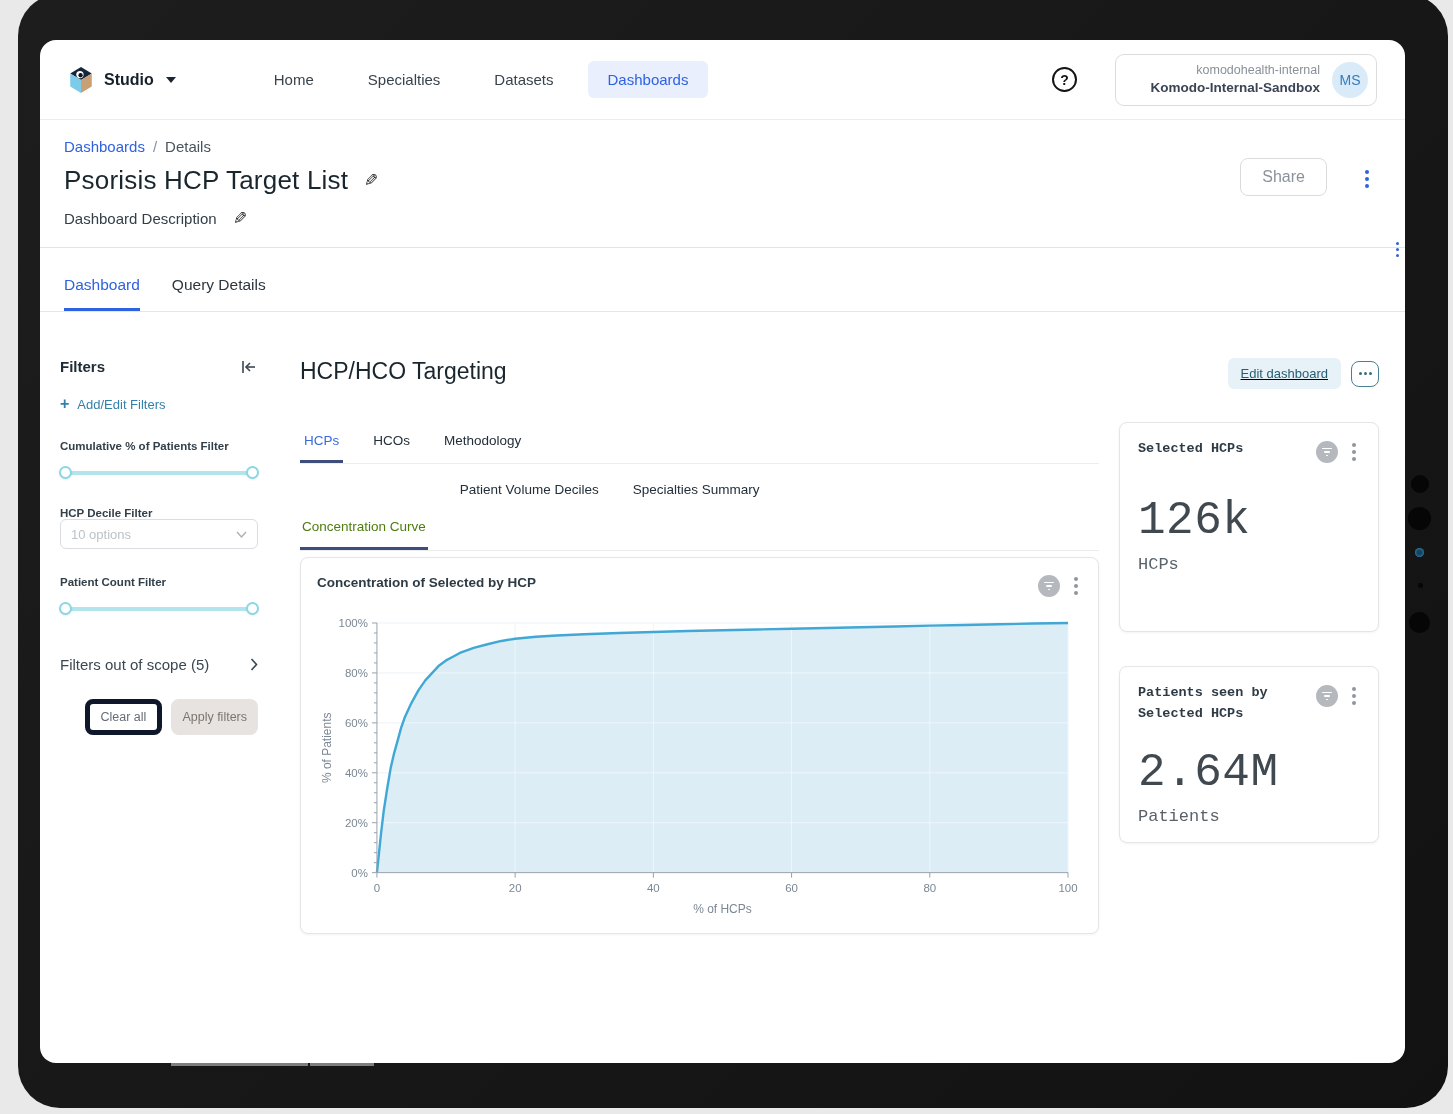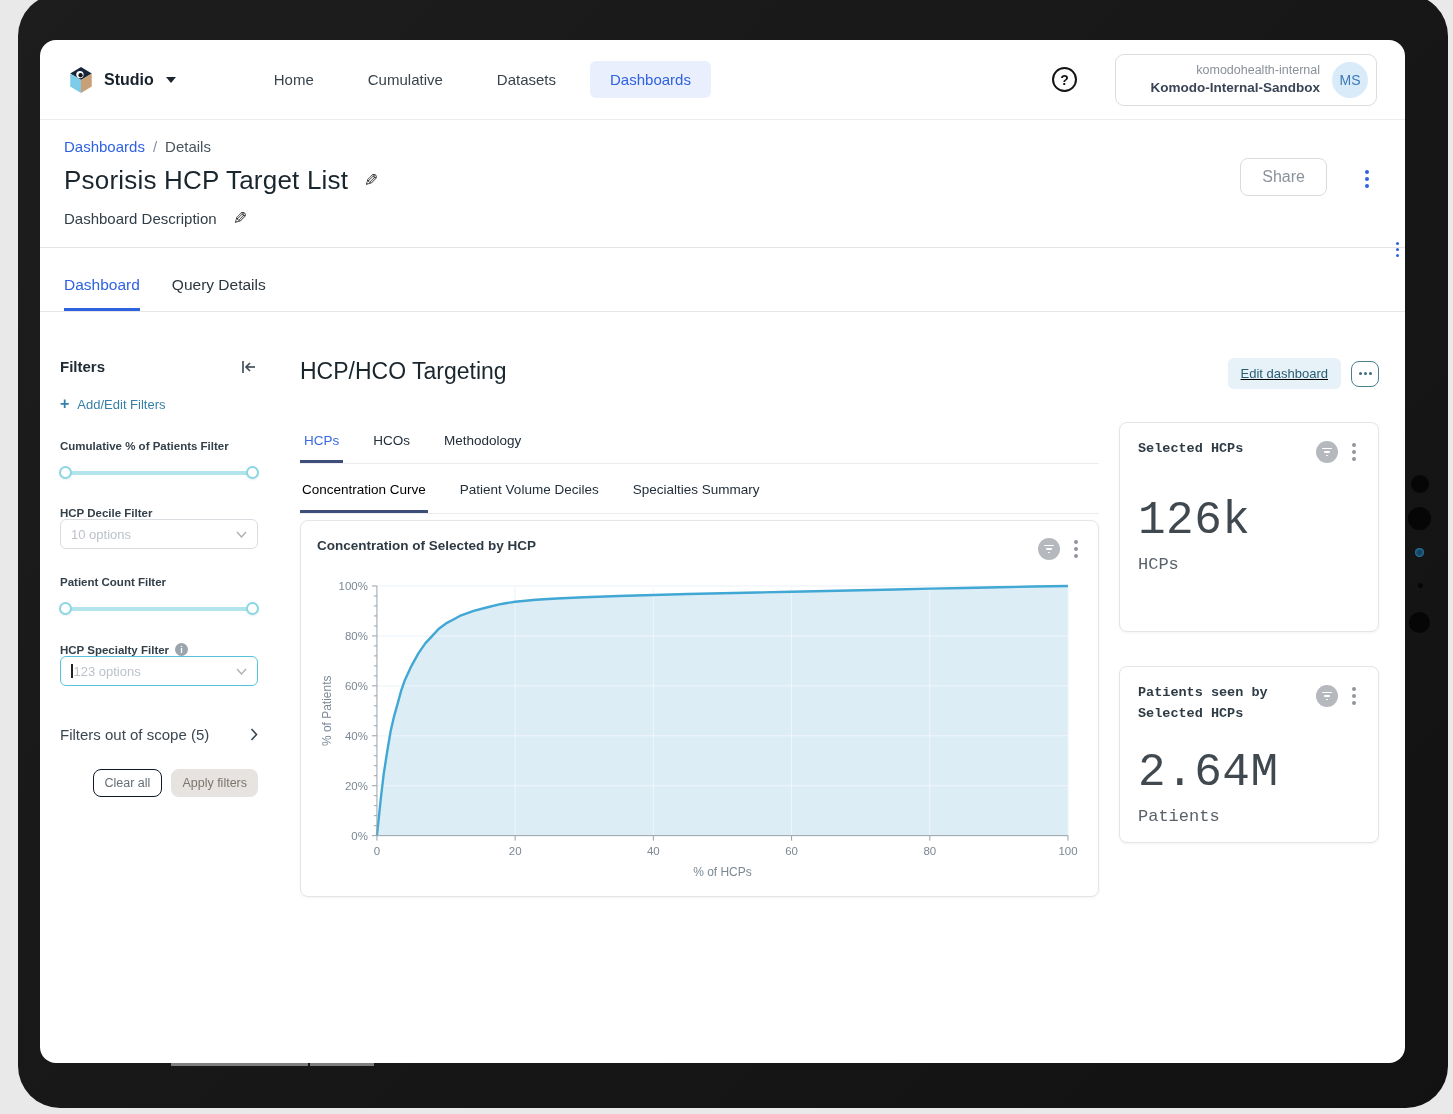--- a/index.html
+++ b/index.html
@@ -71,42 +71,42 @@
   .slider { position:relative; height:14px; margin-top:14px; cursor:pointer; }
   .slider .track { position:absolute; left:5px; right:5px; top:5px; height:4px; background:#b2e4ec; border-radius:2px; }
   .slider .handle { position:absolute; top:0; width:13px; height:13px; background:#fff; border:2px solid #8ad7e4; border-radius:50%; box-shadow:0 1px 2px rgba(0,0,0,.08); }
   .slider .handle.left { left:-1px; } .slider .handle.right { right:-1px; }
   .fselect { height:30px; border:1px solid #d9dde1; border-radius:6px; display:flex; align-items:center; padding:0 10px; font-size:13px; color:#bcc2c8; cursor:pointer; background:#fff; }
   .fselect.focused { border:1.5px solid #56c3da; }
   .fselect .chev { margin-left:auto; display:flex; }
   .caret-bar { display:inline-block; width:1.5px; height:14px; background:#222; margin-right:1px; vertical-align:-2px; }
   .scope-row { display:flex; align-items:center; justify-content:space-between; margin-top:40px; font-size:15px; color:#3a4750; cursor:pointer; }
   .filter-actions { display:flex; justify-content:flex-end; gap:9px; margin-top:26px; }
-  .clear-btn { border:1px solid #0f172a; background:#fff; border-radius:8px; padding:6px 11px; font-size:12.5px; color:#656e75; cursor:pointer; font-family:inherit; }
+  .clear-btn { border:5px solid #0f172a; background:#fff; border-radius:8px; padding:6px 11px; font-size:12.5px; color:#656e75; cursor:pointer; font-family:inherit; }
   .apply-btn { border:none; background:#e6e3e0; border-radius:8px; padding:7px 11px; font-size:12.5px; color:#7d766e; cursor:pointer; font-family:inherit; }
 
   
   .main { flex:1; min-width:0; }
   .main-title-row { display:flex; align-items:flex-start; }
   .main-title { font-size:23px; color:#1a262e; font-weight:500; }
   .main-title-actions { margin-left:auto; display:flex; align-items:center; gap:10px;text-decoration:underline; }
   .edit-dash-btn { background:#e7f1f8; color:#275e71; border:none; font-size:13px; padding:8px 13px; border-radius:6px; cursor:pointer; font-family:inherit; }
   .more-btn { width:28px; height:26px; border:1px solid #49808f; border-radius:8px; background:#fff; display:flex; align-items:center; justify-content:center; gap:2px; cursor:pointer; }
   .more-btn i { width:3px; height:3px; border-radius:50%; background:#3c6c7c; }
 
   .main-body { display:flex; gap:20px; }
   .left-col { flex:1; min-width:0; }
   .right-col { width:260px; flex:none; margin-top:33px; }
 
   .hcp-tabs { display:flex; gap:26px; margin-top:44px; border-bottom:1px solid #ededed; }
   .hcp-tab { font-size:13.5px; color:#232f3a; padding:0 4px 12px; cursor:pointer; border-bottom:3px solid transparent; }
   .hcp-tab.active { color:#3b6ae0; border-bottom-color:#3d4e7a; }
   .sub-tabs { display:flex; gap:30px; margin-top:18px; border-bottom:1px solid #ededed; }
   .sub-tab { font-size:13.5px; color:#232f3a; padding:0 2px 13px; cursor:pointer; border-bottom:3px solid transparent; }
-  .sub-tab.active { color:#000000; border-bottom-color:#3d4e7a; }
+  .sub-tab.active { color:#4d7c0f; border-bottom-color:#3d4e7a;margin-top:37px; }
 
   .chart-card { margin-top:6px; border:1px solid #e5e5e5; border-radius:8px; box-shadow:0 1px 3px rgba(0,0,0,.05); padding:15px 16px 10px; background:#fff; }
   .card-head { display:flex; align-items:flex-start; }
   .card-title { font-size:13.5px; font-weight:bold; color:#2e3b45; line-height:1.55; }
   .card-icons { margin-left:auto; display:flex; align-items:center; gap:10px; }
   .funnel-circle { width:22px; height:22px; border-radius:50%; background:#b5b9bd; display:flex; flex-direction:column; align-items:center; justify-content:center; gap:2px; cursor:pointer; }
   .funnel-circle i { display:block; height:1.6px; background:#fff; border-radius:1px; }
   .funnel-circle i:nth-child(1){ width:10px; } .funnel-circle i:nth-child(2){ width:6px; } .funnel-circle i:nth-child(3){ width:2.5px; }
   .gray-kebab i { background:#8f969c; }
   .chart-wrap { margin-top:8px; }
@@ -141,21 +141,21 @@
           <polygon points="2,7 12,13 12,25 2,19" fill="#7ccbe8"></polygon>
           <polygon points="22,7 22,19 12,25 12,13" fill="#c9a076"></polygon>
           <circle cx="11" cy="8" r="3.4" fill="#ffffff"></circle>
           <circle cx="11.6" cy="8.6" r="2" fill="#10131a"></circle>
         </svg>
         <span class="brand-name">Studio</span>
         <span class="caret-down"></span>
       </div>
       <nav class="nav-items">
         <span class="nav-item">Home</span>
-        <span class="nav-item">Cumulative</span>
+        <span class="nav-item">Specialties</span>
         <span class="nav-item">Datasets</span>
         <span class="nav-item active">Dashboards</span>
       </nav>
       <div class="topnav-right">
         <span class="help-icon">?</span>
         <div class="org-pill">
           <div class="org-text">
             <div class="org-line1">komodohealth-internal</div>
             <div class="org-line2">Komodo-Internal-Sandbox</div>
           </div>
@@ -243,35 +243,20 @@
 
         <div class="fgroup">
           <div class="flabel">Patient Count Filter</div>
           <div class="slider">
             <span class="track"></span>
             <span class="handle left"></span>
             <span class="handle right"></span>
           </div>
         </div>
 
-        <div class="fgroup">
-          <div class="flabel">
-            <span>HCP Specialty Filter</span>
-            <i class="info-dot">i</i>
-          </div>
-          <div class="fselect focused">
-            <span class="caret-bar"></span>
-            <span>123 options</span>
-            <span class="chev">
-              <svg width="11" height="7" viewBox="0 0 11 7">
-                  <polyline points="1,1 5.5,6 10,1" fill="none" stroke="#a9b2ba" stroke-width="1.4"></polyline>
-                </svg>
-            </span>
-          </div>
-        </div>
 
         <div class="scope-row">
           <span>Filters out of scope (5)</span>
           <svg width="8" height="13" viewBox="0 0 8 13">
               <polyline points="1.5,1 6.5,6.5 1.5,12" fill="none" stroke="#3a4750" stroke-width="1.6"></polyline>
             </svg>
         </div>
 
         <div class="filter-actions">
           <button class="clear-btn">Clear all</button>

